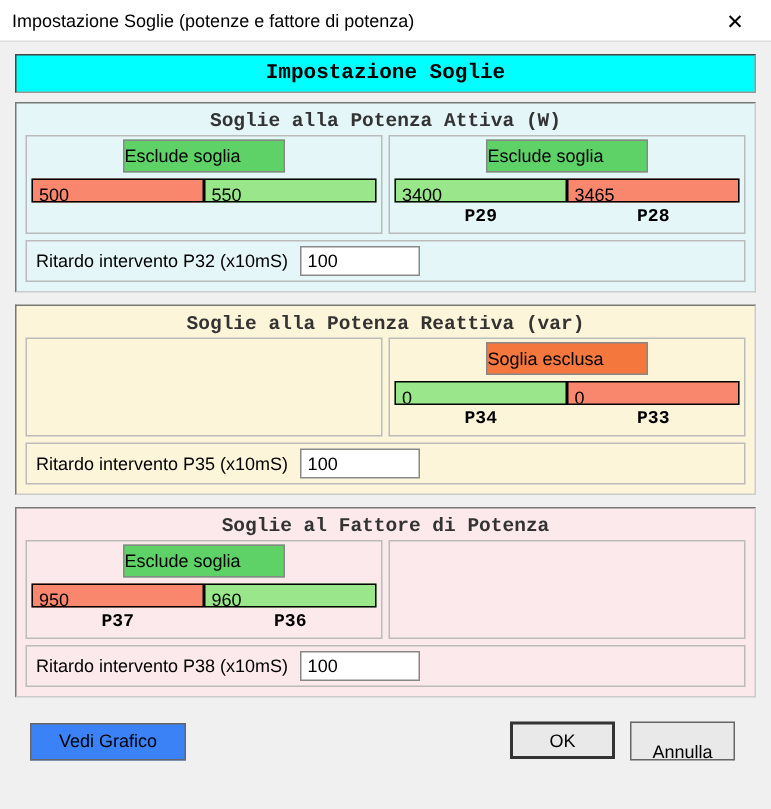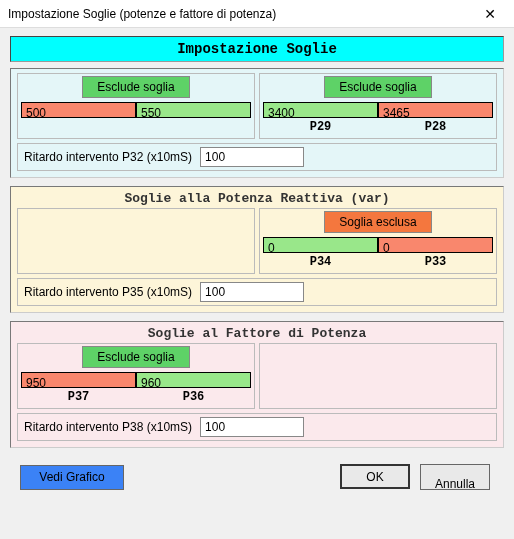--- a/index.html
+++ b/index.html
@@ -14,35 +14,35 @@
 .group { border: 1px inset #ccc; padding: 4px 6px 6px 6px; margin-bottom: 8px; }
 .group.blue { background: #e4f6f8; }
 .group.yellow { background: #fdf5d9; }
 .group.pink { background: #fbe9ec; }
 .group-title { text-align: center; font-family: "Consolas","Courier New",monospace; font-size: 13px; font-weight: bold; color: #333; padding-bottom: 2px; }
 
 .two-cols { display: flex; gap: 4px; }
 .col { flex: 1; border: 1px solid #bbb; padding: 2px 3px 4px 3px; }
 .col-empty { border: 1px solid #bbb; background: rgba(255,255,255,0); }
 
-.exclude-btn { display: block; margin: 0 auto 4px auto; width: 108px; height: 22px; text-align: center; font-size: 12px; border: 1px solid #888; cursor: pointer; }
+.exclude-btn { display: block; margin: 0 auto 4px auto; width: 108px; height: 22px; text-align: left; font-size: 12px; border: 1px solid #888; cursor: pointer; }
 .exclude-green { background: #5ed267; }
 .exclude-red { background: #f4773e; color: #000000; }
 
 .bar { display: flex; height: 16px; }
 .cell { flex: 1; border: 1px solid #000; padding: 1px 4px; font-size: 12px; line-height: 18px; overflow: hidden; }
 .cell.red { background: #f9876d; }
 .cell.green { background: #99e78a; }
 
 .labels { display: flex; margin-top: 2px; }
 .labels span { flex: 1; text-align: center; font-family: "Consolas","Courier New",monospace; font-size: 12px; font-weight: bold; }
 
 .delay-row { display: flex; align-items: center; gap: 8px; border: 1px solid #bbb; margin-top: 4px; padding: 3px 6px; }
 .delay-row label { font-size: 12px; }
-.delay-row input { width: 104px; height: 20px; border: 1px solid #888; padding: 1px 4px; font-size: 12px; }
+.delay-row input { width: 80px; height: 20px; border: 1px solid #888; padding: 1px 4px; font-size: 12px; }
 
 .footer { display: flex; align-items: center; justify-content: space-between; padding: 8px 14px 0 10px; }
 .btn { height: 25px; border: 1px solid #666; padding: 0 14px; font-size: 12px; cursor: pointer; background: #e9e9e9; }
 .btn-yellow { background: #3b82f6; width: 104px; }
 .btn-ok { width: 70px; border: 2px solid #333; background: #e9e9e9; padding: 0; }
 .btn-cancel { width: 70px; padding: 12px; }
 .footer-right { display: flex; gap: 10px; }
 </style>
 </head>
 <body>
@@ -50,20 +50,21 @@
 <div class="titlebar">
   <span class="titlebar-text">Impostazione Soglie (potenze e fattore di potenza)</span>
   <button class="close-btn">✕</button>
 </div>
 
 <div class="content">
 
   <div class="header-panel">Impostazione Soglie</div>
 
   <div class="group blue">
+    <div class="group-title">Soglie alla Potenza Attiva (W)</div>
     <div class="two-cols">
       <div class="col">
         <button class="exclude-btn exclude-green">Esclude soglia</button>
         <div class="bar">
           <div class="cell red">500</div>
           <div class="cell green">550</div>
         </div>
       </div>
       <div class="col">
         <button class="exclude-btn exclude-green">Esclude soglia</button>

